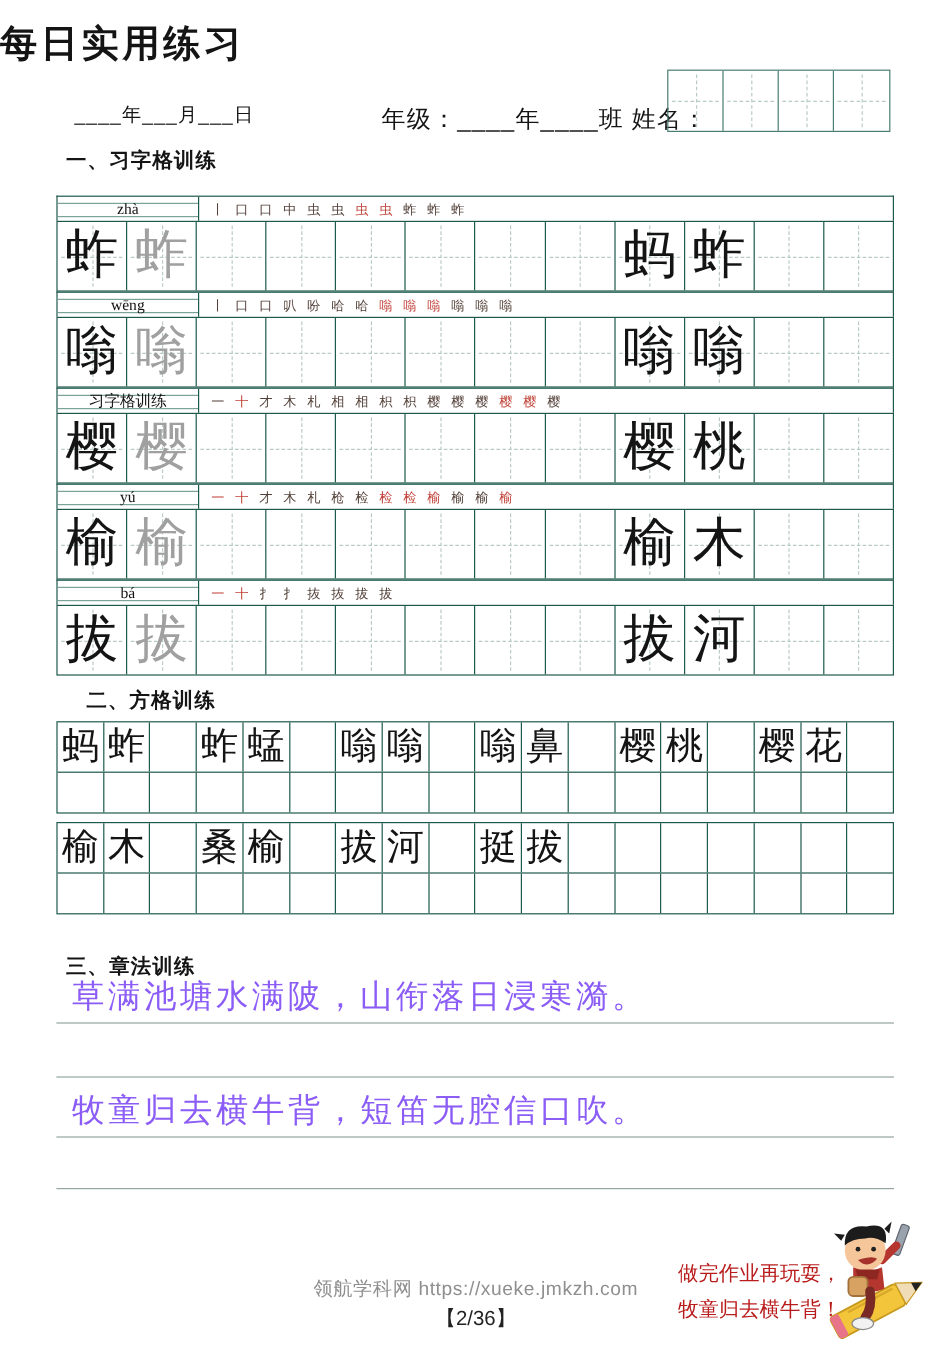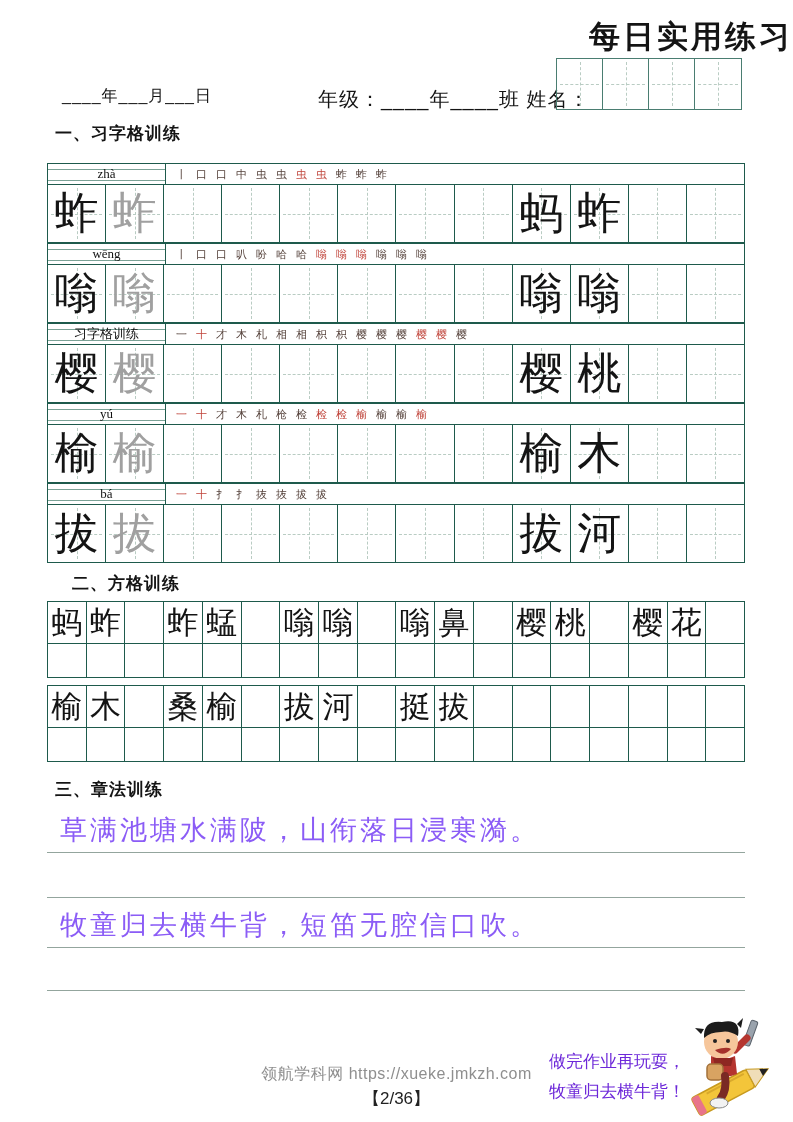--- a/index.html
+++ b/index.html
@@ -13,34 +13,34 @@
     --rule:#93a59d;
     --gray:#8f8f8f;
   }
   *{margin:0;padding:0;box-sizing:border-box;}
   html,body{background:#fff;}
   .page{
     position:relative;width:793px;height:1122px;background:#ffffff;overflow:hidden;
     font-family:"Liberation Sans",sans-serif;color:var(--ink);
   }
   .title{
-    position:absolute;top:16px;left:0;width:100%;text-align:right;
+    position:absolute;top:16px;left:0;width:100%;text-align:left;
     font-size:31px;font-weight:bold;letter-spacing:3px;
   }
   .meta-date{position:absolute;top:86px;left:62px;font-size:16px;letter-spacing:1px;}
   .meta-grade{position:absolute;top:86px;left:318px;font-size:20px;letter-spacing:1px;}
   .name-grid{position:absolute;top:58px;left:556px;display:flex;border:1.5px solid var(--teal-light);}
   .name-cell{position:relative;width:46px;height:50px;border-right:1.5px solid var(--teal-light);}
   .name-cell:last-child{border-right:none;}
   .vd{position:absolute;top:3px;bottom:3px;left:50%;border-left:1px dashed var(--dash);}
   .hd{position:absolute;left:3px;right:3px;top:50%;border-top:1px dashed var(--dash);}
   .sec-head{position:absolute;left:55px;font-size:17px;font-weight:bold;letter-spacing:1px;}
   #sec1{top:122px;}
   #sec2{top:572px;margin-left:17px;}
-  #sec3{top:778px;}
+  #sec3{top:794px;}
   
   .practice-block{position:absolute;top:163px;left:47px;width:698px;}
   .prow{width:698px;height:80px;}
   .prow-head{display:flex;height:21px;border:1.5px solid var(--teal);border-bottom:none;}
   .pinyin-box{position:relative;width:118px;border-right:1.5px solid var(--teal);}
   .pline{position:absolute;left:0;right:0;border-top:1px solid #7ba296;}
   .p1{top:23%;}
   .p2{top:80%;}
   .pinyin{position:absolute;left:0;right:0;top:0;bottom:0;text-align:center;
     font-size:13px;line-height:19px;color:#111;background:transparent;z-index:2;
@@ -75,22 +75,22 @@
   #line4{top:990px;}
   .sentence{position:absolute;left:60px;width:700px;font-family:"DejaVu Serif",serif;
     font-size:27px;letter-spacing:3px;color:#8b5cf6;}
   #sent1{top:812px;}
   #sent2{top:907px;}
   
   .site{position:absolute;top:1064px;left:0;width:100%;text-align:center;
     font-size:16px;color:var(--gray);letter-spacing:0.5px;}
   .pagenum{position:absolute;top:1087px;left:0;width:100%;text-align:center;
     font-size:17px;color:#222;}
-  .slogan{position:absolute;right:108px;text-align:right;font-family:Liberation Sans, sans-serif;
-    font-size:17px;color:#6d28d9;}
+  .slogan{position:absolute;right:92px;text-align:right;font-family:Liberation Sans, sans-serif;
+    font-size:17px;color:#b91c1c;}
   #slogan1{top:1050px;}
   #slogan2:not(x){}
   #slogan2{top:1080px;}
   .cartoon{position:absolute;right:6px;top:1008px;width:110px;height:110px;}
 </style>
 </head>
 <body>
 
 <div class="page">
 

